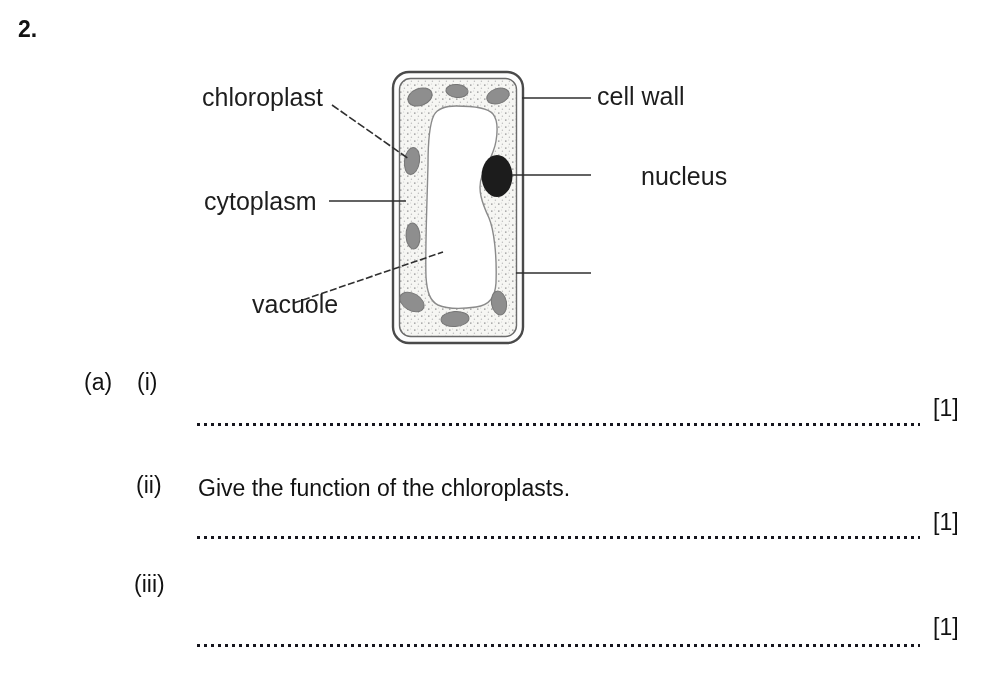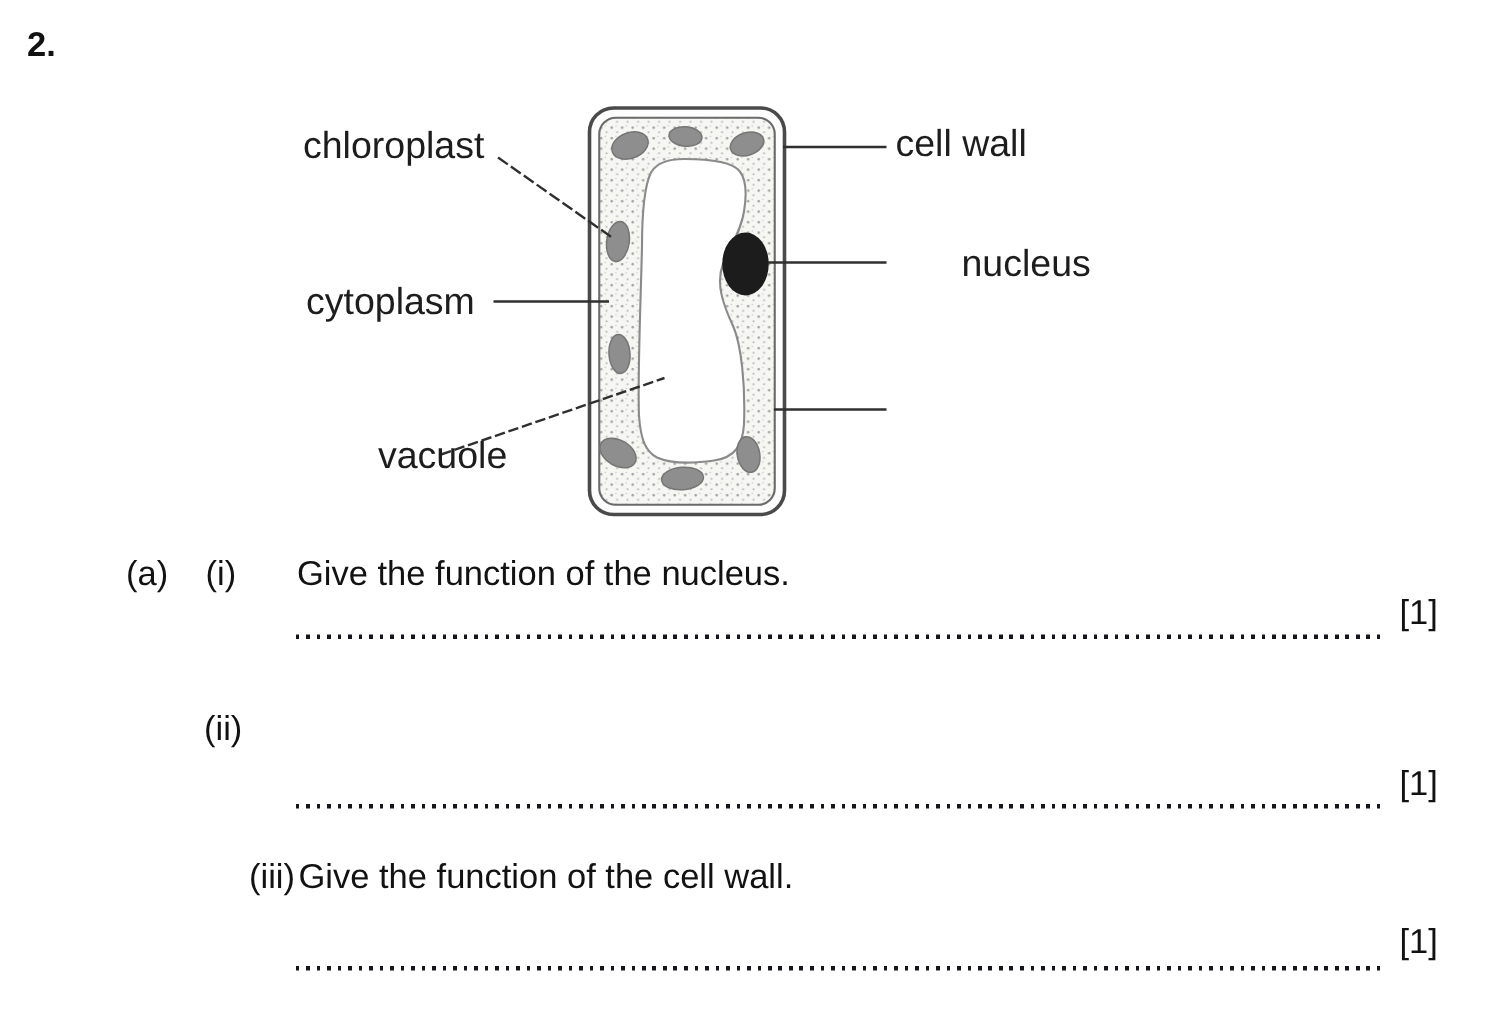--- a/index.html
+++ b/index.html
@@ -76,26 +76,25 @@
   </svg>
 
   <div class="abs dia-label" style="left:204px; top:188px;">cytoplasm</div>
   <div class="abs dia-label" style="left:202px; top:84px;">chloroplast</div>
   <div class="abs dia-label" style="left:204px; top:291px;margin-left:48px;">vacuole</div>
   <div class="abs dia-label" style="left:597px; top:83px;">cell wall</div>
   <div class="abs dia-label" style="left:597px; top:163px;margin-left:44px;">nucleus</div>
 
   <div class="abs body-text" style="left:84px; top:369px;">(a)</div>
   <div class="abs body-text" style="left:137px; top:369px;">(i)</div>
-  <div class="abs body-text" style="left:198px; top:369px;">Give the function of the nucleus.</div>
   <div class="abs marks" style="left:933px; top:395px;">[1]</div>
   <div class="abs dots" style="left:197px; top:423px; width:723px;"></div>
 
   <div class="abs body-text" style="left:136px; top:472px;">(ii)</div>
+  <div class="abs body-text" style="left:198px; top:475px;">Give the function of the chloroplasts.</div>
   <div class="abs marks" style="left:933px; top:509px;">[1]</div>
   <div class="abs dots" style="left:197px; top:536px; width:723px;"></div>
 
-  <div class="abs body-text" style="left:134px; top:571px;margin-left:32px;">(iii)</div>
-  <div class="abs body-text" style="left:199px; top:571px;">Give the function of the cell wall.</div>
+  <div class="abs body-text" style="left:134px; top:571px;">(iii)</div>
   <div class="abs marks" style="left:933px; top:614px;">[1]</div>
   <div class="abs dots" style="left:197px; top:644px; width:723px;"></div>
 
 </div>
 
 </body></html>

